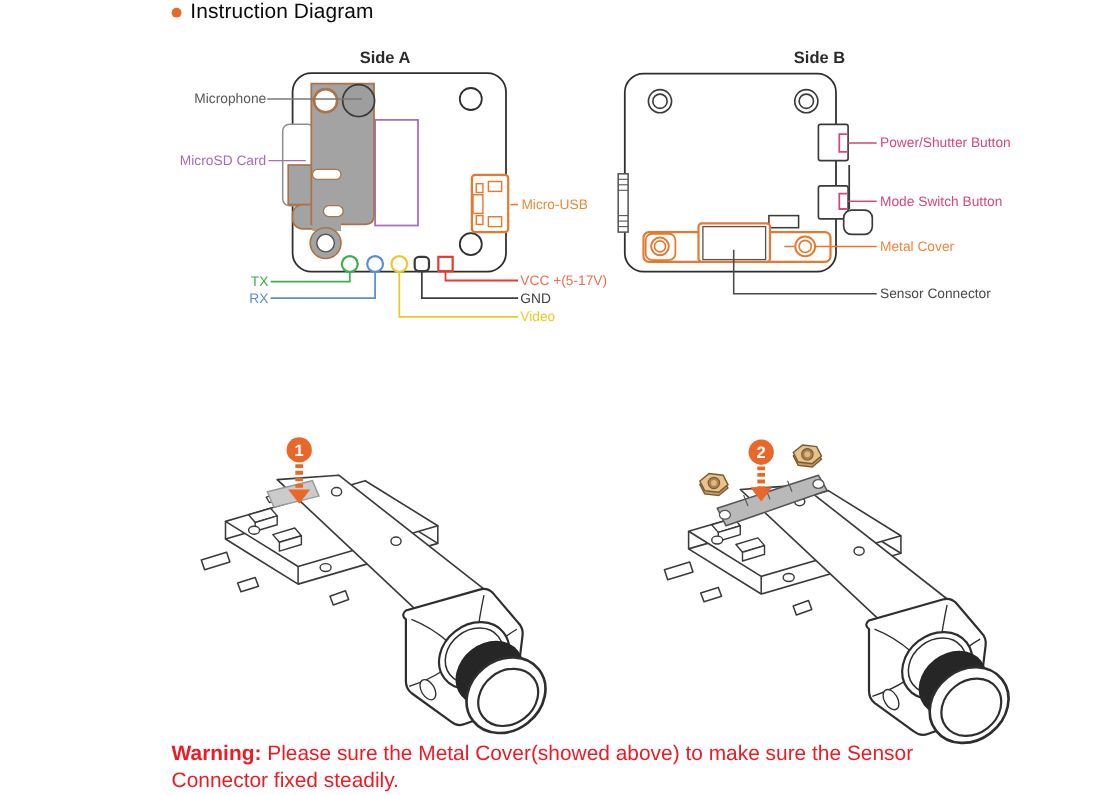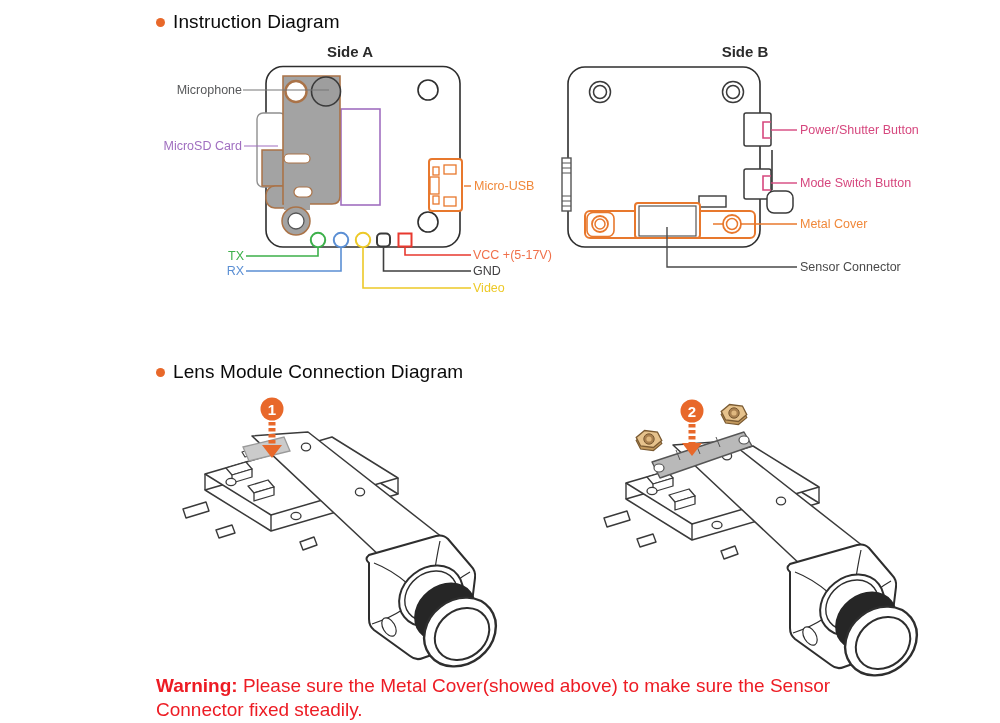--- a/index.html
+++ b/index.html
@@ -2,44 +2,40 @@
 <html><head>
 <meta charset="utf-8">
 <style>
   html,body{margin:0;padding:0;background:#ffffff;}
   .page{position:relative;width:1000px;height:723px;background:#fff;overflow:hidden;
         font-family:"Liberation Sans",sans-serif;}
   .art{position:absolute;left:0;top:0;}
   .heading{position:absolute;display:flex;align-items:center;gap:8px;
            font-size:19px;color:#0a0a0a;letter-spacing:0.1px;}
   .bullet{width:9px;height:9px;border-radius:50%;background:#e8682a;flex:0 0 auto;margin-top:1px;}
-  .heading-1{left:156px;top:11px;justify-content:flex-end;}
+  .heading-1{left:156px;top:0;justify-content:flex-end;}
   .heading-2{left:156px;top:361px;}
   .warning{position:absolute;left:156px;top:674px;width:720px;
            font-size:19px;line-height:24px;color:#ed1c24;}
   .warning b{font-weight:bold;}
   svg text{font-family:"Liberation Sans",sans-serif;}
   .lbl{font-size:12.5px;}
   .side-title{font-size:15px;font-weight:bold;fill:#2b2b2b;}
   .badge-num{font-size:15px;font-weight:bold;fill:#ffffff;}
 </style>
 </head>
 <body>
 
 <div class="page">
 
   <div class="heading heading-1">
     <span class="bullet"></span>
     <span>Instruction Diagram</span>
   </div>
 
-  <div class="heading heading-2">
-    <span class="bullet"></span>
-    <span>Lens Module Connection Diagram</span>
-  </div>
 
   <svg class="art" width="1000" height="723" viewBox="0 0 1000 723">
     <defs>
 
       <g id="cam-assembly">
 
         <polygon points="205,490 332,453 398,494 271,531" fill="#fff" stroke="#3a3a3a" stroke-width="1.5" stroke-linejoin="round"></polygon>
 
         <polygon points="183,509 206,502 209,511 186,518" fill="#fff" stroke="#3a3a3a" stroke-width="1.4" stroke-linejoin="round"></polygon>
         <polygon points="216,530 232,525 235,533 219,538" fill="#fff" stroke="#3a3a3a" stroke-width="1.4" stroke-linejoin="round"></polygon>

